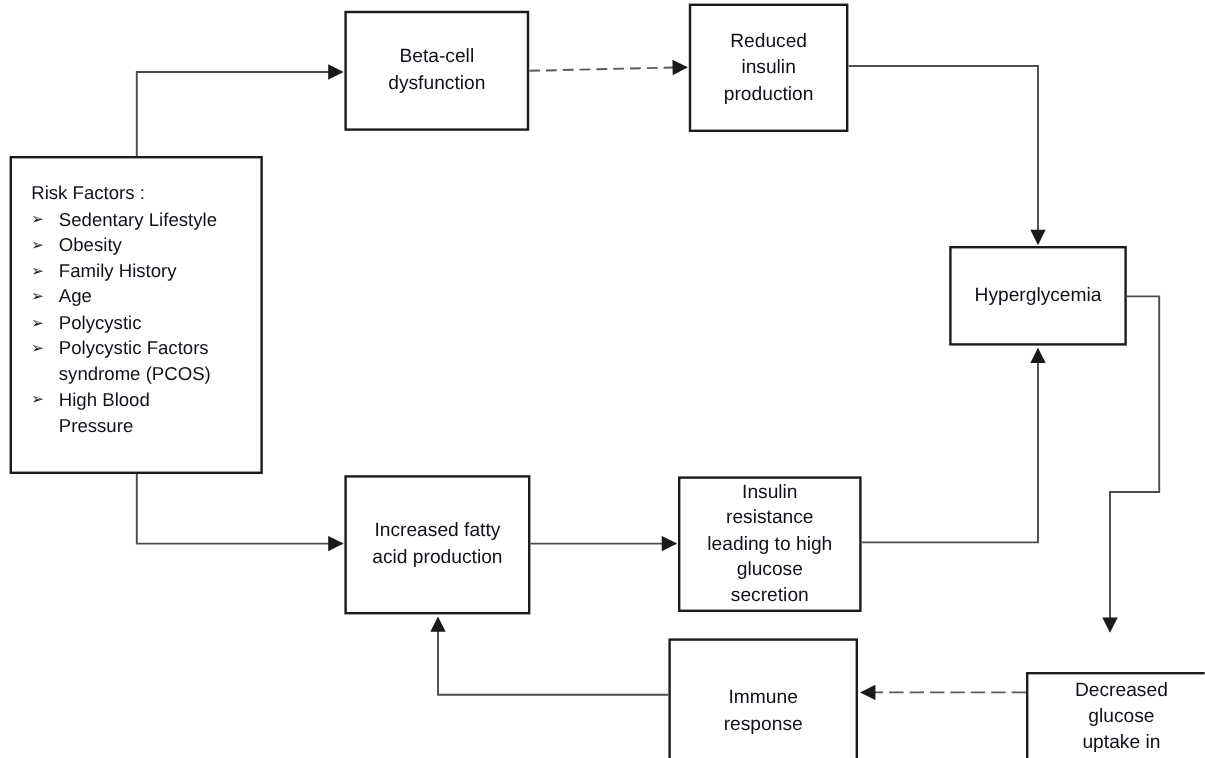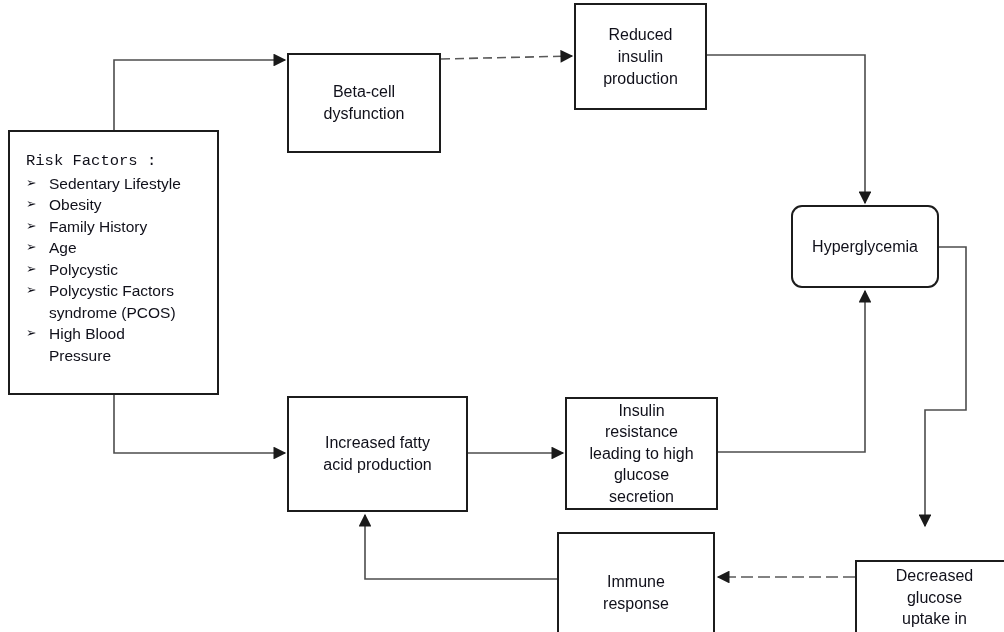--- a/index.html
+++ b/index.html
@@ -15,36 +15,36 @@
     position:absolute;
     box-sizing:border-box;
     background:#ffffff;
     border:2px solid #1c1c1c;
     display:flex; align-items:center; justify-content:center;
     text-align:center;
     font-size:16px; line-height:22px;
     color:#10101a;
   }
   .node .lbl { white-space:pre-line; }
-  #n-beta   { left:287px; top:9px;   width:154px; height:100px;margin-top:44px; }
+  #n-beta   { left:287px; top:9px;   width:154px; height:100px; }
   #n-red    { left:574px; top:3px;   width:133px; height:107px; }
-  #n-hyper  { left:791px; top:205px; width:148px; height:83px;border-radius:11px; }
-  #n-fatty  { left:287px; top:396px; width:181px; height:116px;align-items:center; }
+  #n-hyper  { left:791px; top:205px; width:148px; height:83px; }
+  #n-fatty  { left:287px; top:396px; width:155px; height:116px;align-items:center; }
   #n-insres { left:565px; top:397px; width:153px; height:113px; line-height:21.5px; }
   #n-immune { left:557px; top:532px; width:158px; height:122px; }
   #n-decr   { left:855px; top:560px; width:159px; height:96px; line-height:21.5px; }
   #n-risk {
     left:8px; top:130px; width:211px; height:265px;
     align-items:flex-start; justify-content:flex-start;
     text-align:left;
     padding:19px 4px 0 16px;
     font-size:15.5px; line-height:21.5px;
   }
   .risk-inner { width:100%; }
-  .risk-title { margin:0 0 0 0;font-family:Liberation Mono, monospace; }
+  .risk-title { margin:0 0 0 0; }
   .risk-item { display:flex; align-items:flex-start; }
   .risk-bullet { flex:0 0 23px; width:23px; font-size:12.5px; line-height:21.5px; }
   .risk-text { white-space:pre-line; }
 </style>
 </head>
 <body>
 
 <div class="stage">
 
   <svg class="edges" width="1004" height="632" viewBox="0 0 1004 632" xmlns="http://www.w3.org/2000/svg">

